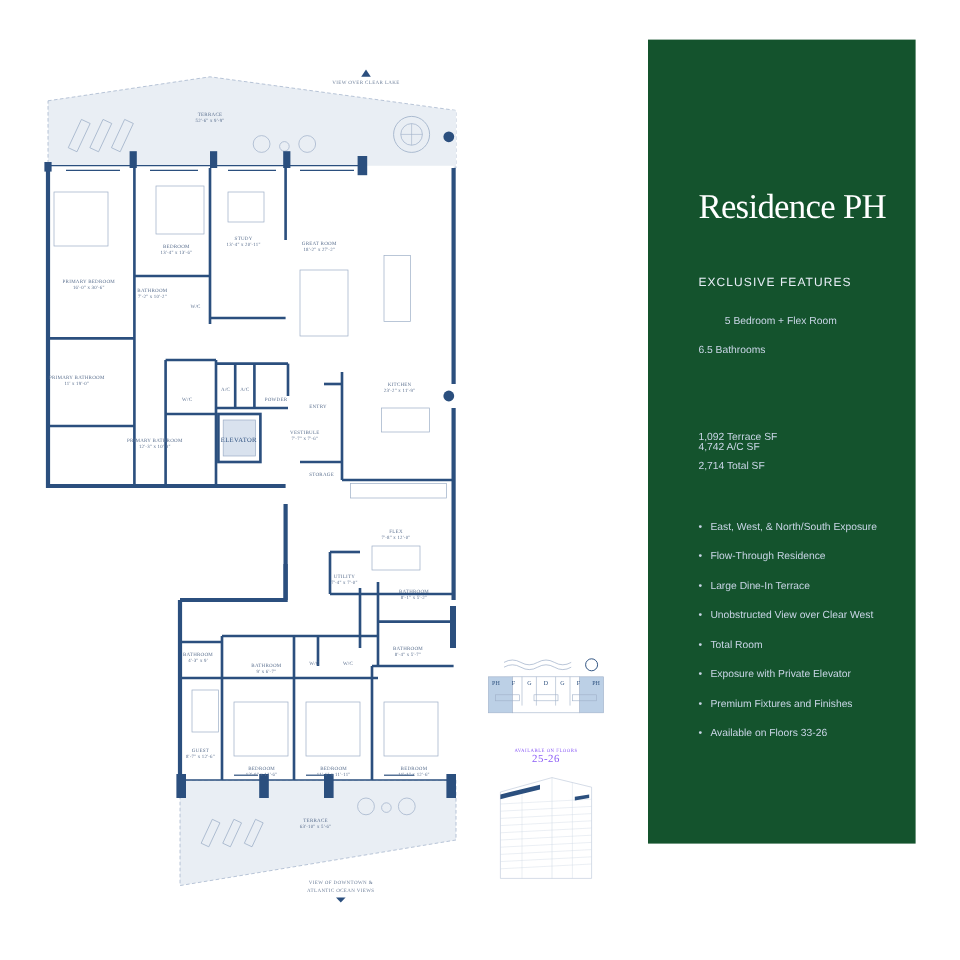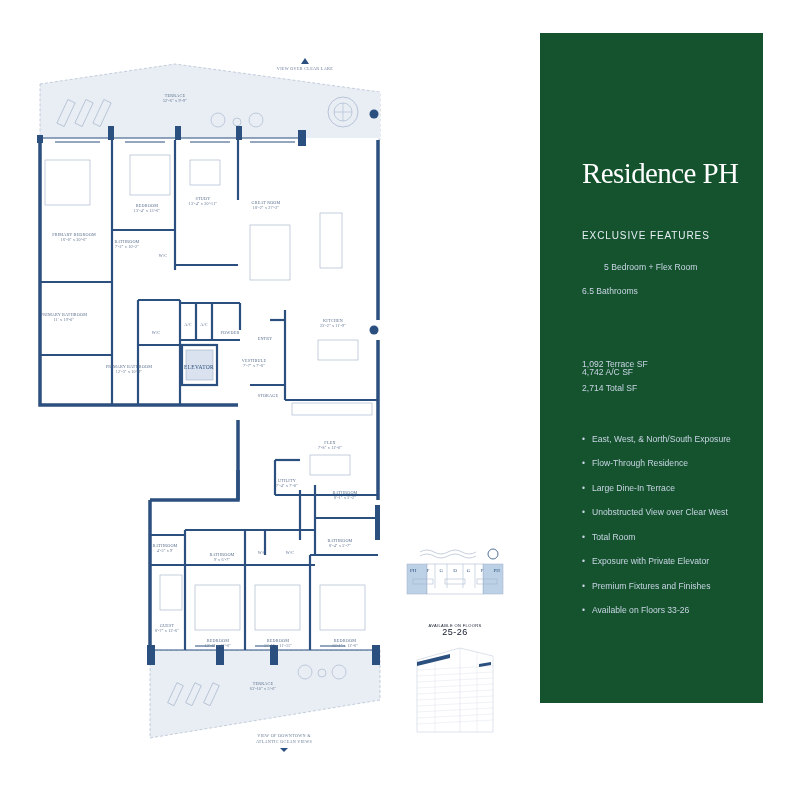--- a/index.html
+++ b/index.html
@@ -10,21 +10,21 @@
   .lbl .dim{display:block;font-size:4px;}
   .elev-lbl{position:absolute;font-family:"Liberation Serif",serif;font-size:5.5px;color:#2b4f7e;transform:translateX(-50%);letter-spacing:0.3px;}
   .dir-lbl{position:absolute;font-family:"Liberation Serif",serif;font-size:4.2px;color:#6b7d98;text-align:center;transform:translateX(-50%);white-space:nowrap;letter-spacing:0.3px;line-height:6px;}
   #panel{position:absolute;left:540px;top:33px;width:223px;height:670px;background:#14532d;color:#ffffff;}
   #title{position:absolute;left:42px;top:124px;font-family:"Liberation Serif",serif;font-size:29px;letter-spacing:-0.6px;color:#ffffff;white-space:nowrap;}
   #feat-head{position:absolute;left:42px;top:197px;font-size:10px;font-weight:normal;letter-spacing:0.9px;color:#e8eef7;}
   .spec{position:absolute;left:42px;font-size:8.6px;color:#c9d5e6;white-space:nowrap;}
   .bul{position:absolute;left:42px;font-size:8.6px;color:#c9d5e6;white-space:nowrap;}
   .bul .dot{display:inline-block;width:10px;}
   #keyplan{position:absolute;left:405px;top:548px;width:100px;height:60px;}
-  #floors-lbl{position:absolute;left:455px;top:623px;transform:translateX(-50%);text-align:center;font-family:Liberation Sans, sans-serif;color:#0f172a;}
+  #floors-lbl{position:absolute;left:455px;top:623px;transform:translateX(-50%);text-align:center;font-family:Liberation Serif, serif;color:#8b5cf6;}
   #floors-lbl .small{font-size:4px;letter-spacing:0.4px;display:block;}
   #floors-lbl .big{font-size:9px;letter-spacing:0.5px;display:block;line-height:9px;}
   #tower{position:absolute;left:405px;top:640px;width:100px;height:95px;}
 </style>
 </head>
 <body>
 
 <div id="plan">
   <svg width="540" height="800" viewBox="0 0 540 800">
 

